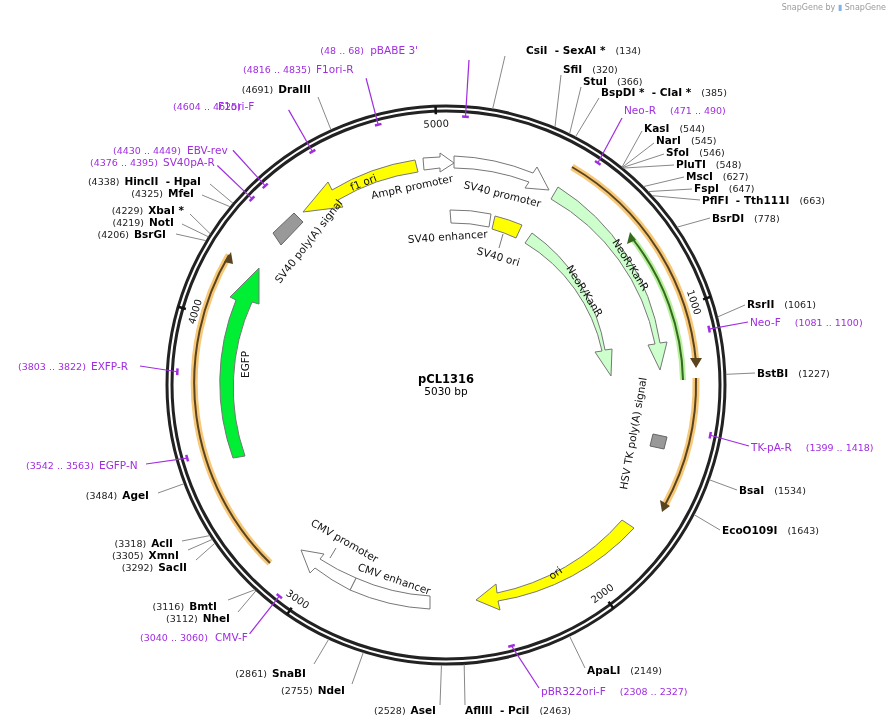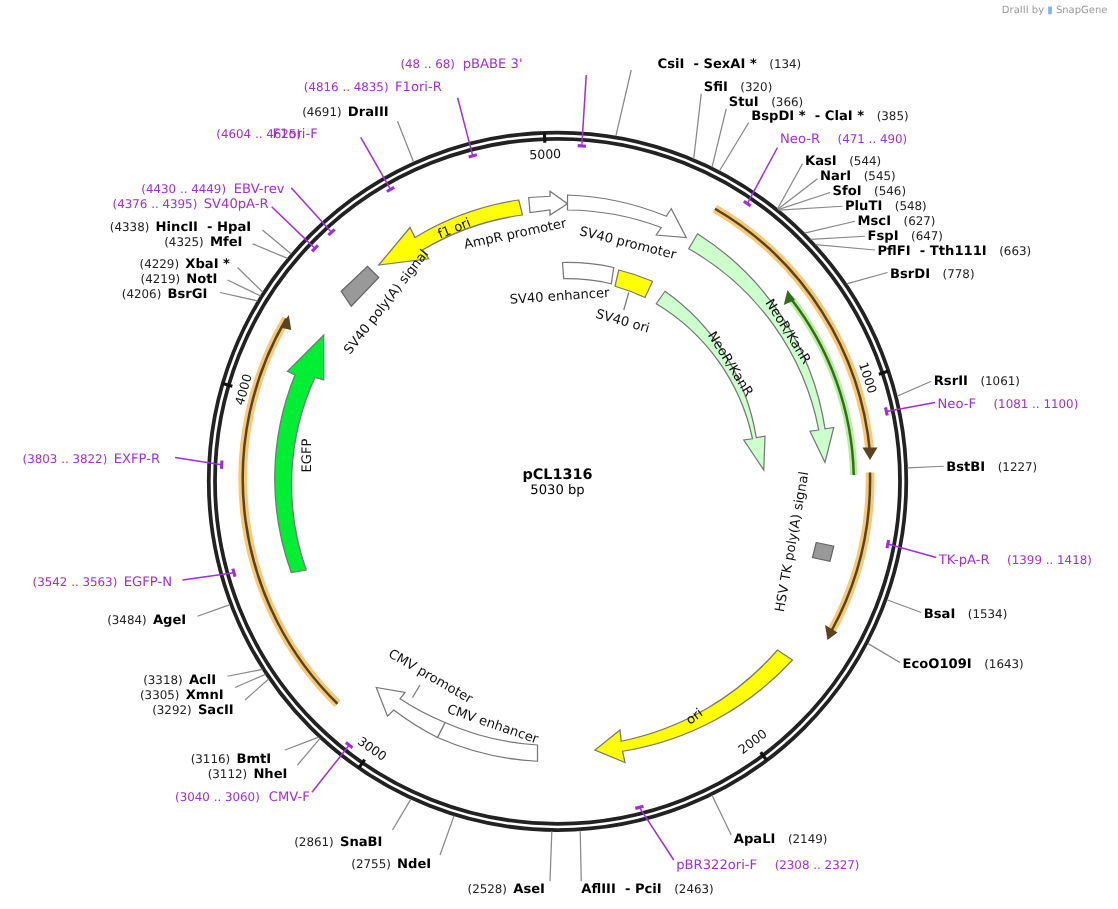--- a/index.html
+++ b/index.html
@@ -11,21 +11,21 @@
   .pos{font-size:9.5px;fill:#222;}
   .prim{font-size:10.5px;fill:#a02de0;}
   .primpos{font-size:9.5px;fill:#a02de0;}
   .feat{font-size:10.5px;fill:#111;}
   .tick{font-size:10px;fill:#111;}
 </style>
 </head>
 <body>
 
 <div class="credit">
-  <span>DraIII by</span>
+  <span>SnapGene by</span>
   <span class="logo">▮</span>
   <span>SnapGene</span>
 </div>
 
 <svg id="map" width="894" height="727" viewBox="0 0 894 727">
 
   <g>
     <circle cx="446" cy="385" r="279" fill="none" stroke="#222" stroke-width="3"></circle>
     <circle cx="446" cy="385" r="274" fill="none" stroke="#222" stroke-width="3"></circle>
   </g>

